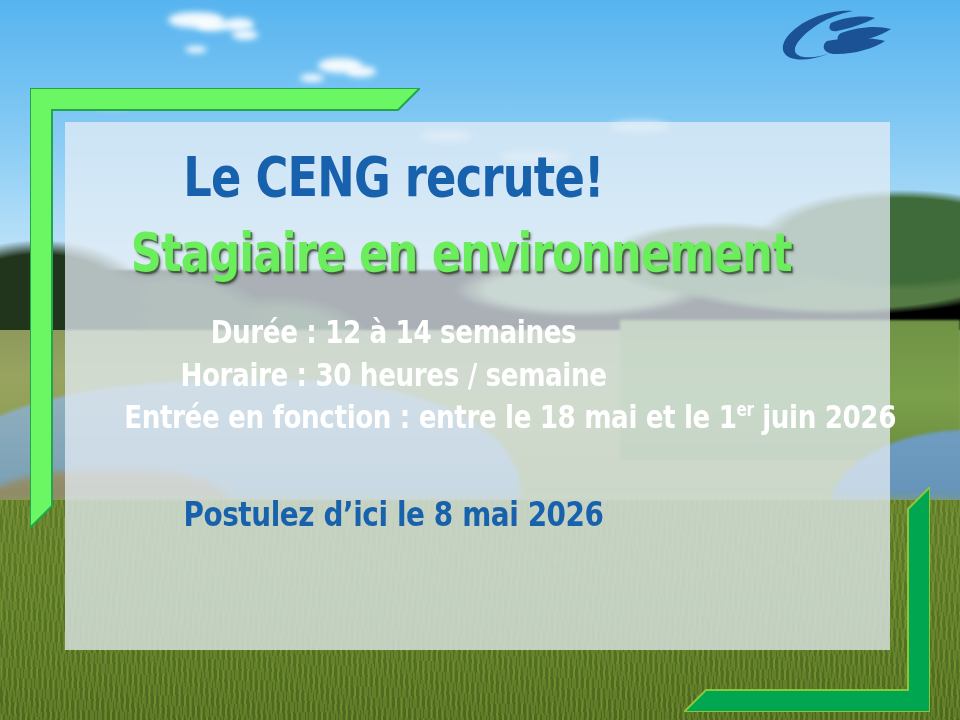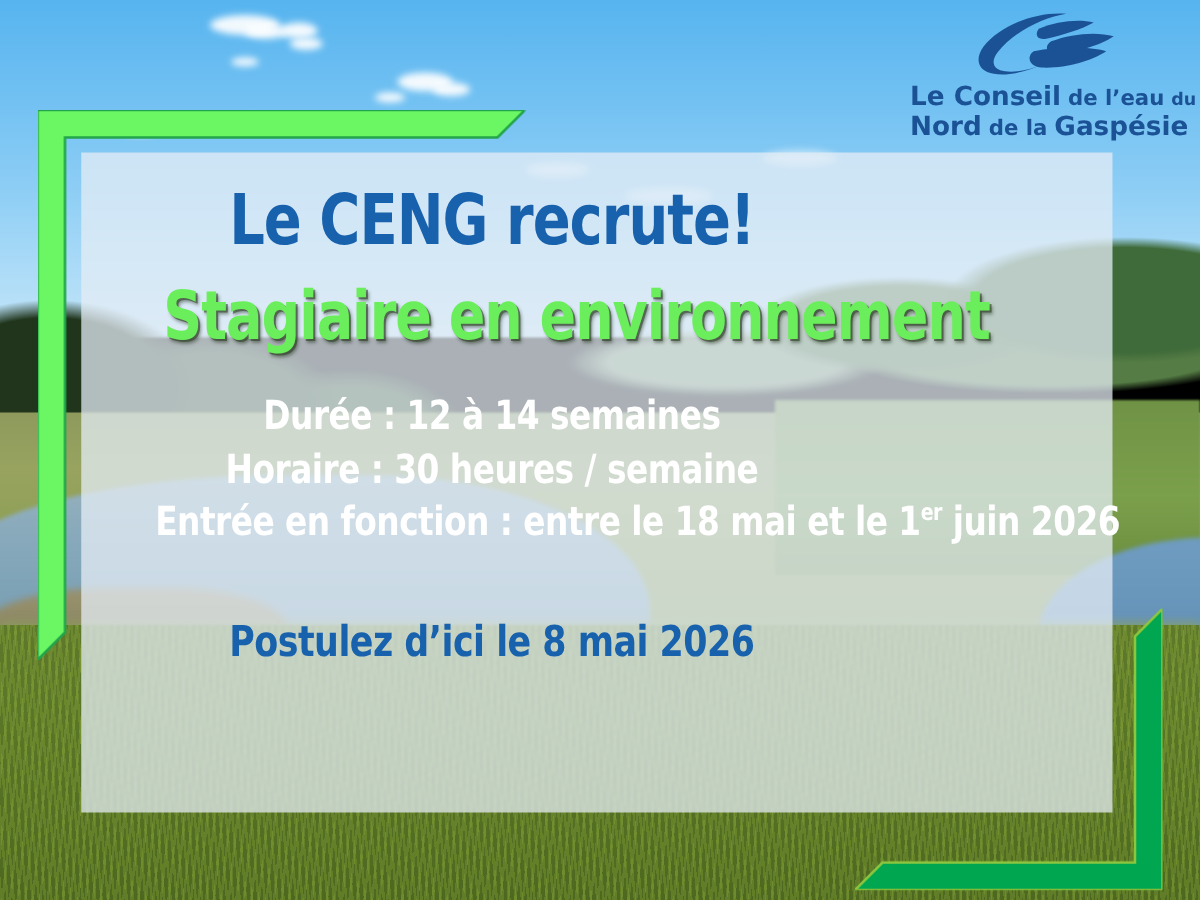--- a/index.html
+++ b/index.html
@@ -288,19 +288,15 @@
 
   <div class="logo">
     <div class="logo-mark">
       <svg width="130" height="58" viewBox="0 0 130 58">
         <path d="M82,4 C60,2 30,12 16,30 C8,41 12,50 24,52 C40,55 66,46 84,32 C70,44 48,52 33,50 C24,49 21,43 27,35 C40,18 64,7 82,4 Z" fill="#1B5296"></path>
         <path d="M60,16 C74,10 92,8 104,11 C95,16 80,21 66,24 C60,25 56,22 60,16 Z" fill="#1B5296"></path>
         <path d="M70,26 C86,20 106,18 120,22 C110,29 90,35 74,36 C66,36 64,30 70,26 Z" fill="#1B5296"></path>
         <path d="M56,34 C76,30 100,30 114,34 C102,42 80,48 62,47 C52,46 50,38 56,34 Z" fill="#1B5296"></path>
       </svg>
     </div>
-    <div class="logo-text">
-      <span class="logo-line"><span class="lg-big">Le Conseil</span> <span class="lg-mid">de l’eau</span> <span class="lg-small">du</span></span>
-      <span class="logo-line"><span class="lg-big">Nord</span> <span class="lg-mid">de la</span> <span class="lg-big">Gaspésie</span></span>
-    </div>
   </div>
 
 </div>
 
 </body></html>

